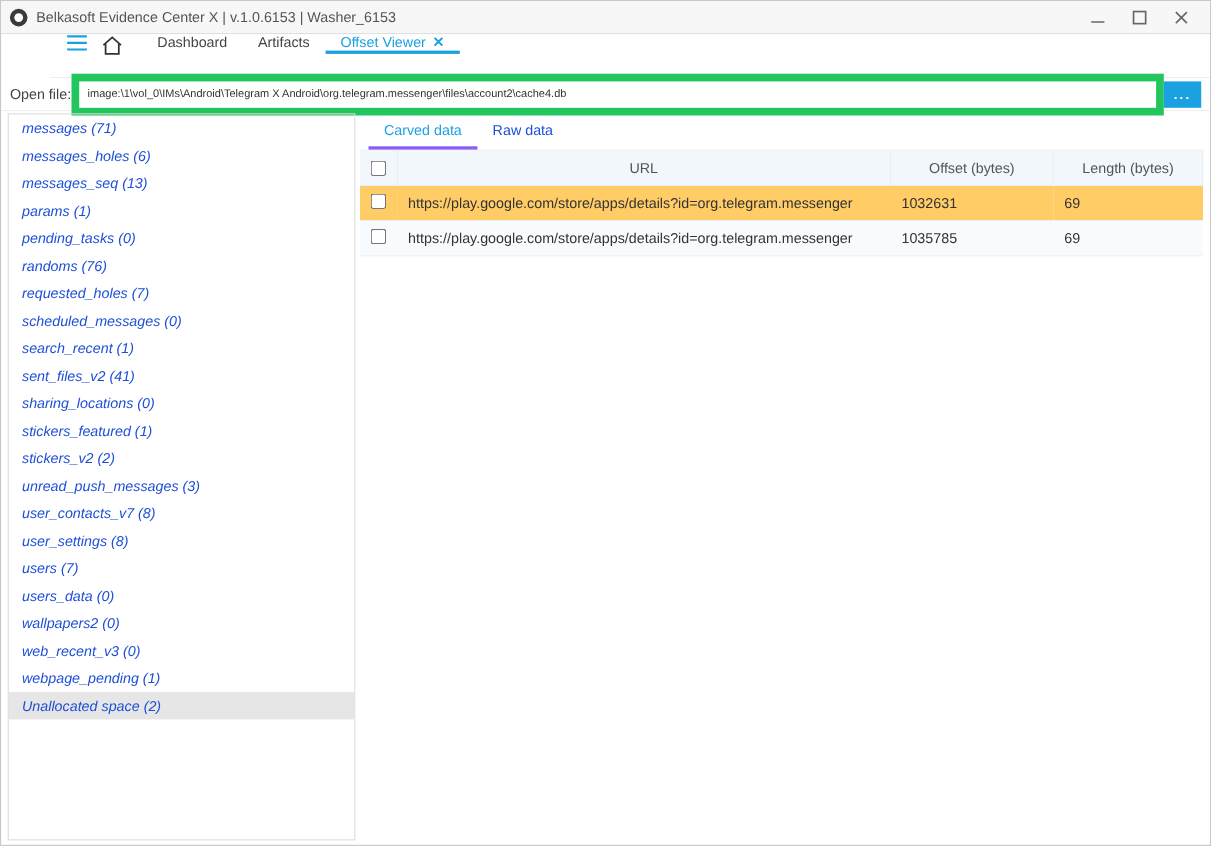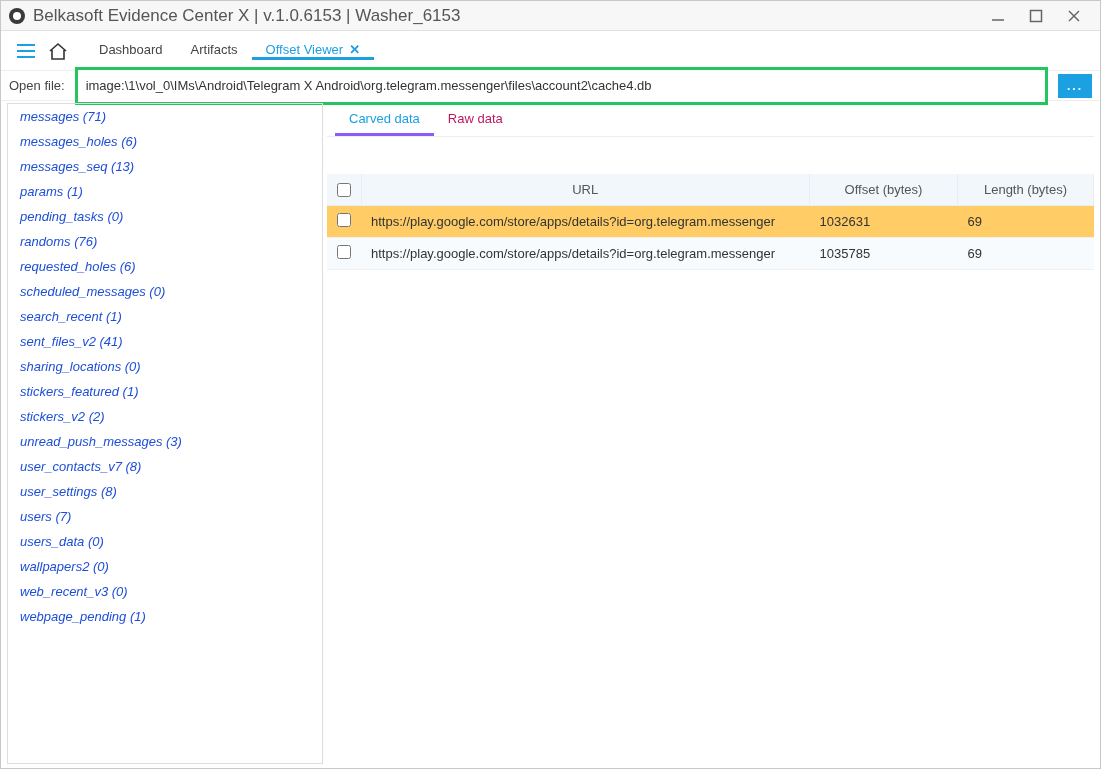--- a/index.html
+++ b/index.html
@@ -2,52 +2,52 @@
 <html><head>
 <meta charset="utf-8">
 <style>
   * { box-sizing: border-box; margin: 0; padding: 0; }
   html, body { width: 1101px; height: 769px; font-family: "Segoe UI", Arial, sans-serif; font-size: 13px; color: #333; background: #fff; overflow: hidden; }
   .window { width: 100%; height: 100%; border: 1px solid #c8c8c8; display: flex; flex-direction: column; background: #fff; }
   
   .titlebar { height: 30px; background: #f7f7f7; display: flex; align-items: center; padding: 0 8px; border-bottom: 1px solid #e0e0e0; }
   .titlebar .logo { width: 16px; height: 16px; border-radius: 50%; background: #3a3a3a; display: flex; align-items: center; justify-content: center; margin-right: 8px; }
   .titlebar .logo-inner { width: 8px; height: 8px; border-radius: 50%; background: #fff; }
-  .titlebar .title-text { flex: 1; color: #555; font-size: 17px; }
+  .titlebar .title-text { flex: 1; color: #555; font-size: 13px; }
   .titlebar .win-controls { display: flex; gap: 18px; align-items: center; padding-right: 8px; }
   .titlebar .win-controls span { color: #666; font-size: 13px; display: inline-flex; align-items: center; justify-content: center; width: 20px; height: 20px; }
   .titlebar .win-controls svg { stroke: #666; }
   
-  .navbar { height: 40px; display: flex; align-items: center; padding: 0 10px; border-bottom: 1px solid #eee; }
+  .navbar { height: 40px; display: flex; align-items: flex-start; padding: 0 10px; border-bottom: 1px solid #eee; margin-left: 44px; }
   .hamburger { width: 30px; display: flex; align-items: center; justify-content: center; color: #1ba1e2; }
   .hamburger svg { stroke: #1ba1e2; }
   .home { width: 34px; display: flex; align-items: center; justify-content: center; }
   .home svg { stroke: #333; fill: none; }
   .nav-tabs { display: flex; align-items: stretch; margin-left: 10px; }
   .nav-tab { display: flex; align-items: center; padding: 0 14px; color: #444; cursor: pointer; border-bottom: 3px solid transparent; gap: 6px; }
   .nav-tab.active { color: #1ba1e2; border-bottom: 3px solid #1ba1e2; }
   .nav-tab .close-x { color: #1ba1e2; font-weight: bold; }
   
-  .openfile { height: 30px; display: flex; align-items: center; padding: 4px 8px; gap: 10px; border-bottom: 1px solid #eee; }
+  .openfile { height: 30px; display: flex; align-items: center; padding: 4px 8px; gap: 0; border-bottom: 1px solid #eee; }
   .openfile-label { color: #444; white-space: nowrap; }
-  .openfile-input { flex: 1; height: 38px; border: 3px solid #22c55e; padding: 0 8px; color: #333; font-size: 13px; outline: none; }
+  .openfile-input { flex: 1; height: 38px; border: 7px solid #22c55e; padding: 0 8px; color: #333; font-size: 10px; outline: none; }
   .openfile-btn { width: 34px; height: 24px; background: #1ba1e2; color: #fff; display: flex; align-items: center; justify-content: center; font-weight: bold; letter-spacing: 2px; font-size: 12px; cursor: pointer; }
   
   .main { flex: 1; display: flex; overflow: hidden; }
   .side { width: 316px; border: 1px solid #ddd; margin: 2px 4px 4px 6px; overflow-y: auto; position: relative; }
   .side-list { }
   .side-item { padding: 5px 12px; color: #1d4ed8; cursor: default; font-style: italic; }
   .side-item.selected { background: #e6e6e6; }
   .side::-webkit-scrollbar { width: 10px; }
   .side::-webkit-scrollbar-thumb { background: #cfcfcf; }
   .content { flex: 1; display: flex; flex-direction: column; margin: 2px 6px 4px 0; }
   .sub-tabs { height: 34px; display: flex; align-items: stretch; border-bottom: 1px solid #eee; padding: 0 8px; }
-  .sub-tab { display: flex; align-items: center; padding: 0 14px; color: #be185d; border-bottom: 3px solid transparent; cursor: pointer; }
+  .sub-tab { display: flex; align-items: center; padding: 0 14px; color: #1d4ed8; border-bottom: 3px solid transparent; cursor: pointer; }
   .sub-tab.active { color: #1ba1e2; border-bottom: 3px solid #8b5cf6; }
-  .grid { flex: 1; overflow: auto; margin-top: 37px; }
+  .grid { flex: 1; overflow: auto; }
   table { width: 100%; border-collapse: collapse; table-layout: fixed; }
   thead th { background: #f2f7fb; color: #555; font-weight: normal; text-align: center; padding: 8px 6px; border-bottom: 1px solid #e5eef5; border-right: 1px solid #e5eef5; }
   thead th .hdr-inner { display:flex; align-items:center; justify-content:center; gap:6px; }
   tbody td { padding: 7px 10px; color: #333; border-bottom: 1px solid #f0f0f0; white-space: nowrap; overflow: hidden; text-overflow: ellipsis; }
   tbody tr.sel td { background: #ffcc66; }
   tbody tr.even td { background: #f7fbfd; }
   .col-check { width: 34px; text-align: center; }
   .col-url { width: auto; }
   .col-offset { width: 148px; }
   .col-length { width: 136px; }
@@ -118,35 +118,36 @@
 
   <div class="main">
     <div class="side">
       <div class="side-list" id="side-list">
           <div class="side-item">messages (71)</div>
           <div class="side-item">messages_holes (6)</div>
           <div class="side-item">messages_seq (13)</div>
           <div class="side-item">params (1)</div>
           <div class="side-item">pending_tasks (0)</div>
           <div class="side-item">randoms (76)</div>
-          <div class="side-item">requested_holes (6)</div>
+          <div class="side-item">requested_holes (7)</div>
           <div class="side-item">scheduled_messages (0)</div>
           <div class="side-item">search_recent (1)</div>
           <div class="side-item">sent_files_v2 (41)</div>
           <div class="side-item">sharing_locations (0)</div>
           <div class="side-item">stickers_featured (1)</div>
           <div class="side-item">stickers_v2 (2)</div>
           <div class="side-item">unread_push_messages (3)</div>
           <div class="side-item">user_contacts_v7 (8)</div>
           <div class="side-item">user_settings (8)</div>
           <div class="side-item">users (7)</div>
           <div class="side-item">users_data (0)</div>
           <div class="side-item">wallpapers2 (0)</div>
           <div class="side-item">web_recent_v3 (0)</div>
           <div class="side-item">webpage_pending (1)</div>
+          <div class="side-item selected">Unallocated space (2)</div>
         </div>
     </div>
     <div class="content">
       <div class="sub-tabs" id="sub-tabs">
           <div class="sub-tab active">Carved data</div>
           <div class="sub-tab">Raw data</div>
         </div>
       <div class="grid">
         <table>
           <colgroup>

